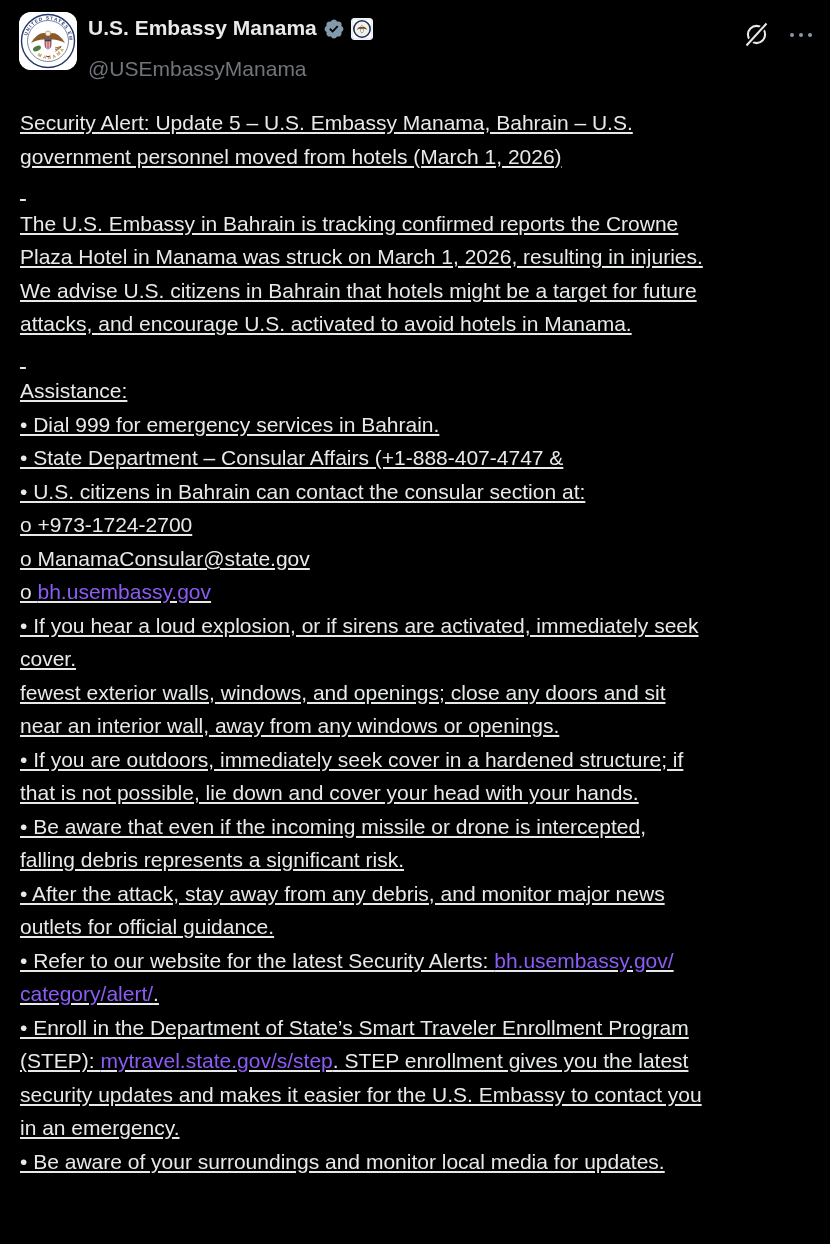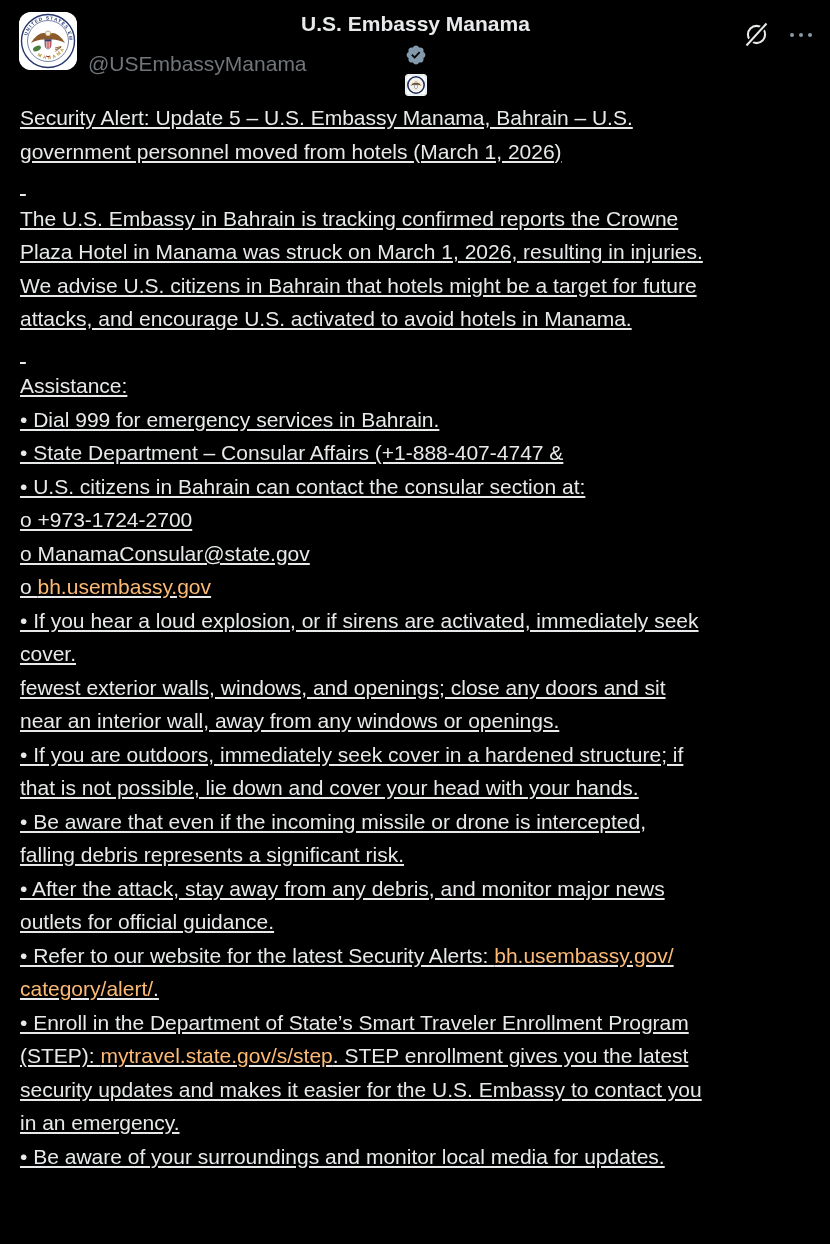--- a/index.html
+++ b/index.html
@@ -4,36 +4,36 @@
 <style>
   html,body{margin:0;padding:0;background:#000;}
   .page{
     position:relative;width:830px;height:1244px;background:#000000;
     overflow:hidden;font-family:"Liberation Sans","DejaVu Sans",sans-serif;
     -webkit-font-smoothing:antialiased;
   }
   .tweet-header{display:flex;align-items:flex-start;padding:12px 18px 0 19px;}
   .avatar{width:58px;height:58px;border-radius:12px;overflow:hidden;flex:none;cursor:pointer;background:#fff;}
   .id-block{margin-left:11px;flex:1;min-width:0;cursor:pointer;}
-  .name-row{display:flex;align-items:center;gap:6px;height:31px;flex-direction:column;}
+  .name-row{display:flex;align-items:center;gap:6px;height:31px;}
   .display-name{font-size:21px;font-weight:700;color:#e7e9ea;white-space:nowrap;}
   .verified-badge{width:22px;height:22px;flex:none;margin-top:2px;}
   .affiliation-badge{width:22px;height:22px;flex:none;margin-top:2px;border-radius:3px;overflow:hidden;}
-  .handle{font-size:21px;color:#71767b;margin-top:9px;white-space:nowrap;}
+  .handle{font-size:21px;color:#71767b;margin-top:14px;white-space:nowrap;}
   .header-actions{display:flex;align-items:center;gap:20px;padding-top:9px;flex:none;}
   .grok-btn,.more-btn{background:none;border:none;padding:0;cursor:pointer;display:flex;align-items:center;}
   .more-dots{display:flex;gap:5px;align-items:center;}
   .more-dots span{width:4px;height:4px;border-radius:50%;background:#8b98a5;display:block;}
   .tweet-text{
     padding:0 18px 0 20px;margin-top:25px;
     font-size:21px;line-height:33.5px;color:#e7e9ea;
     letter-spacing:0;
   }
   .tline{white-space:nowrap;min-height:33.5px;text-decoration:underline;}
-  .tlink{color:#fdba74;text-decoration:none;cursor:pointer;}
+  .tlink{color:#8b5cf6;text-decoration:none;cursor:pointer;}
 </style>
 </head>
 <body>
 
 <div class="page">
 
   <div class="tweet-header">
 
     <div class="avatar">
       <svg viewBox="0 0 58 58" width="58" height="58">

